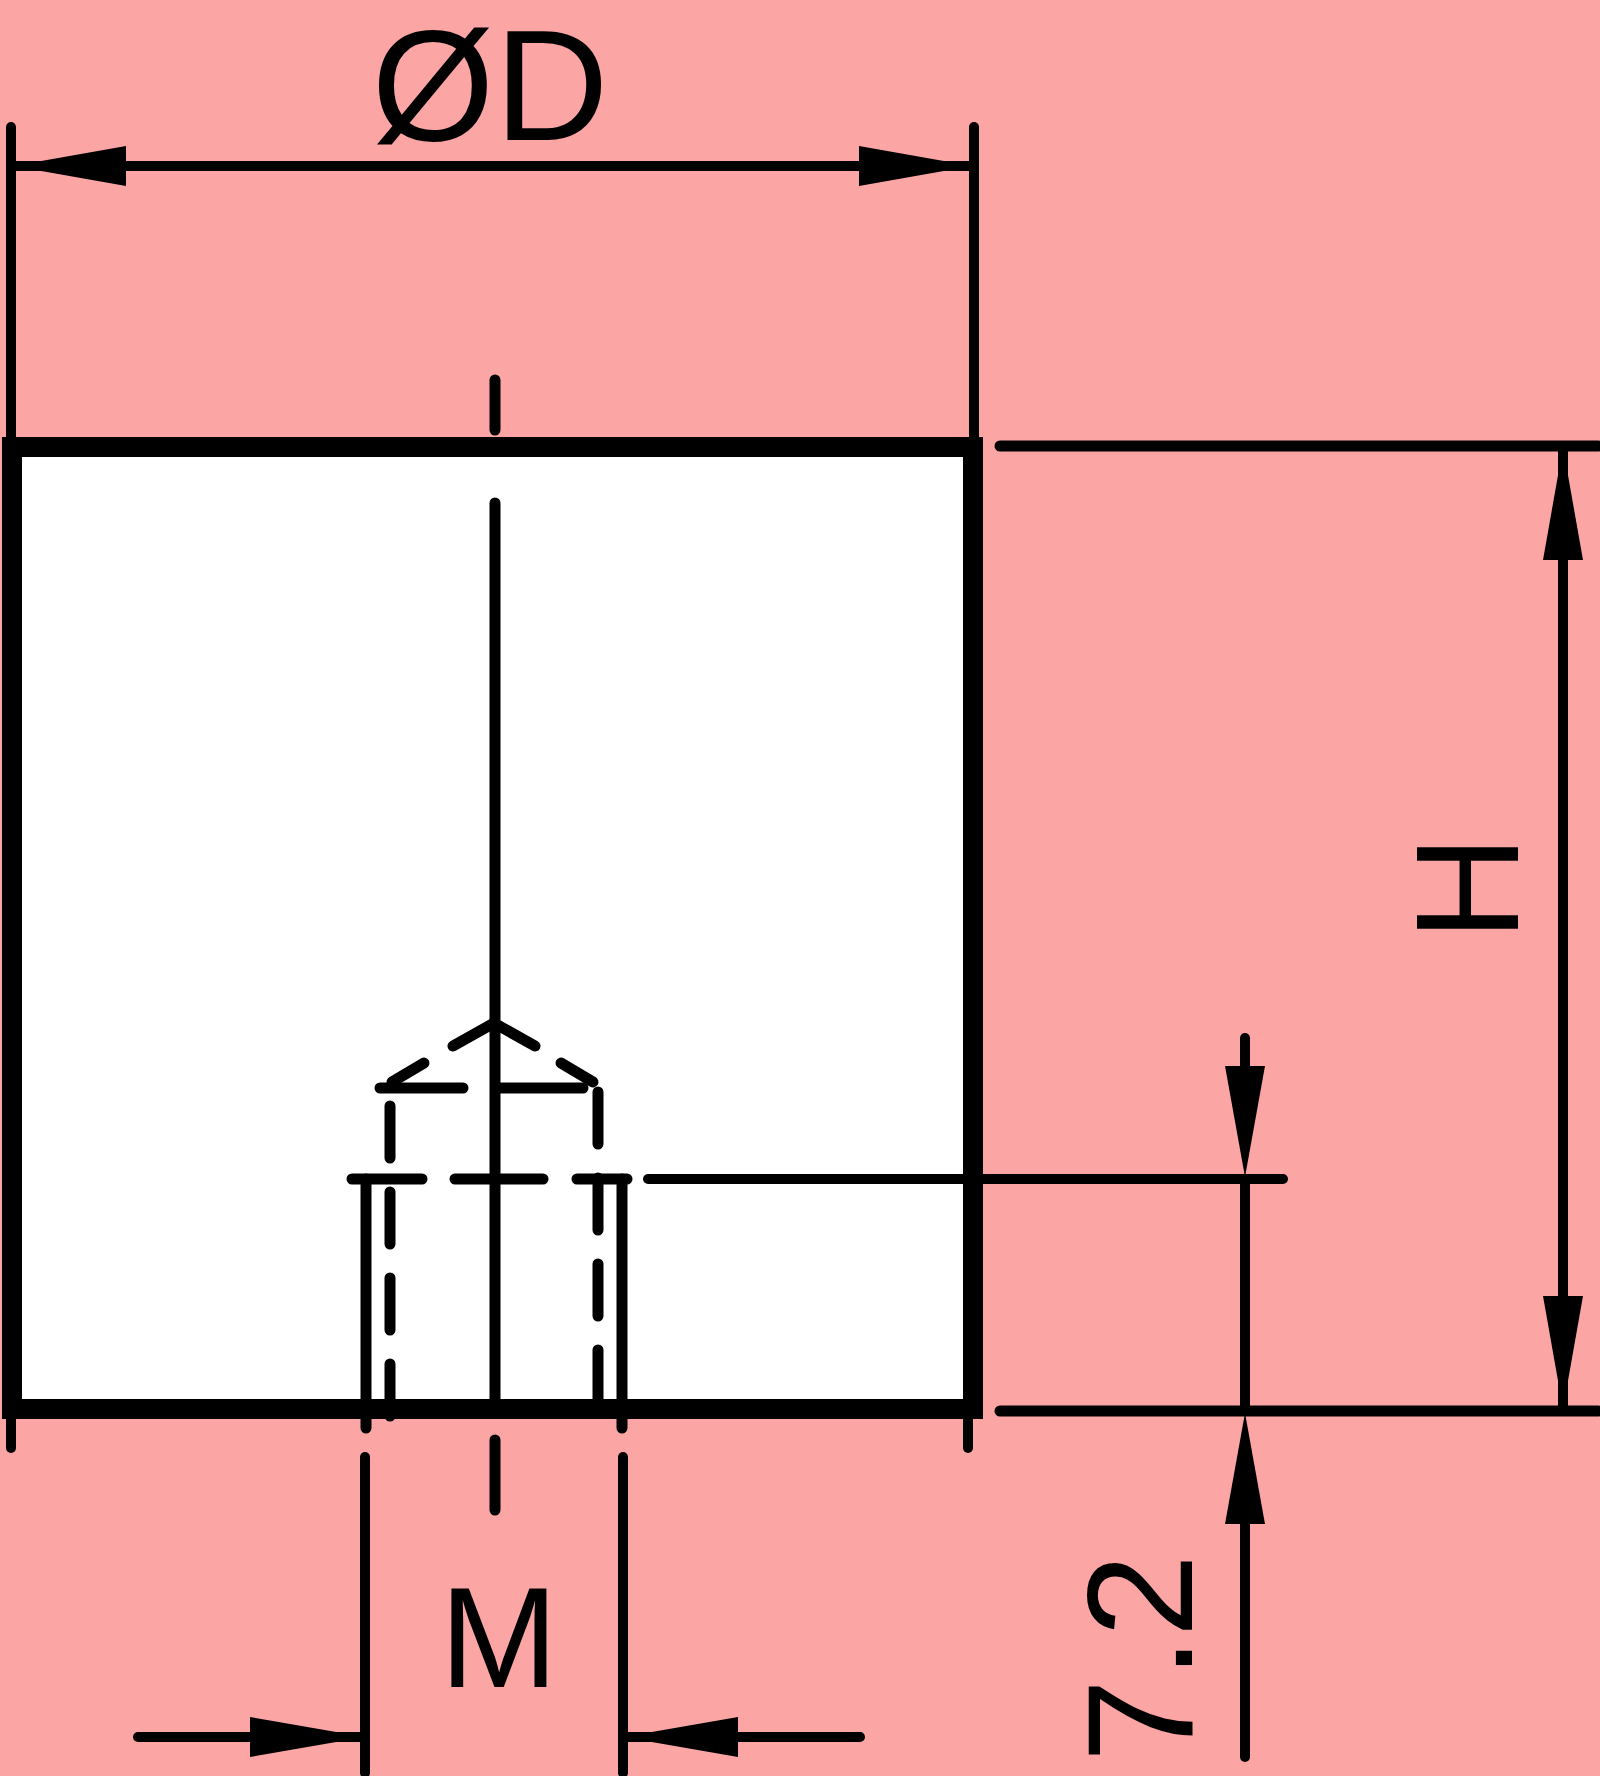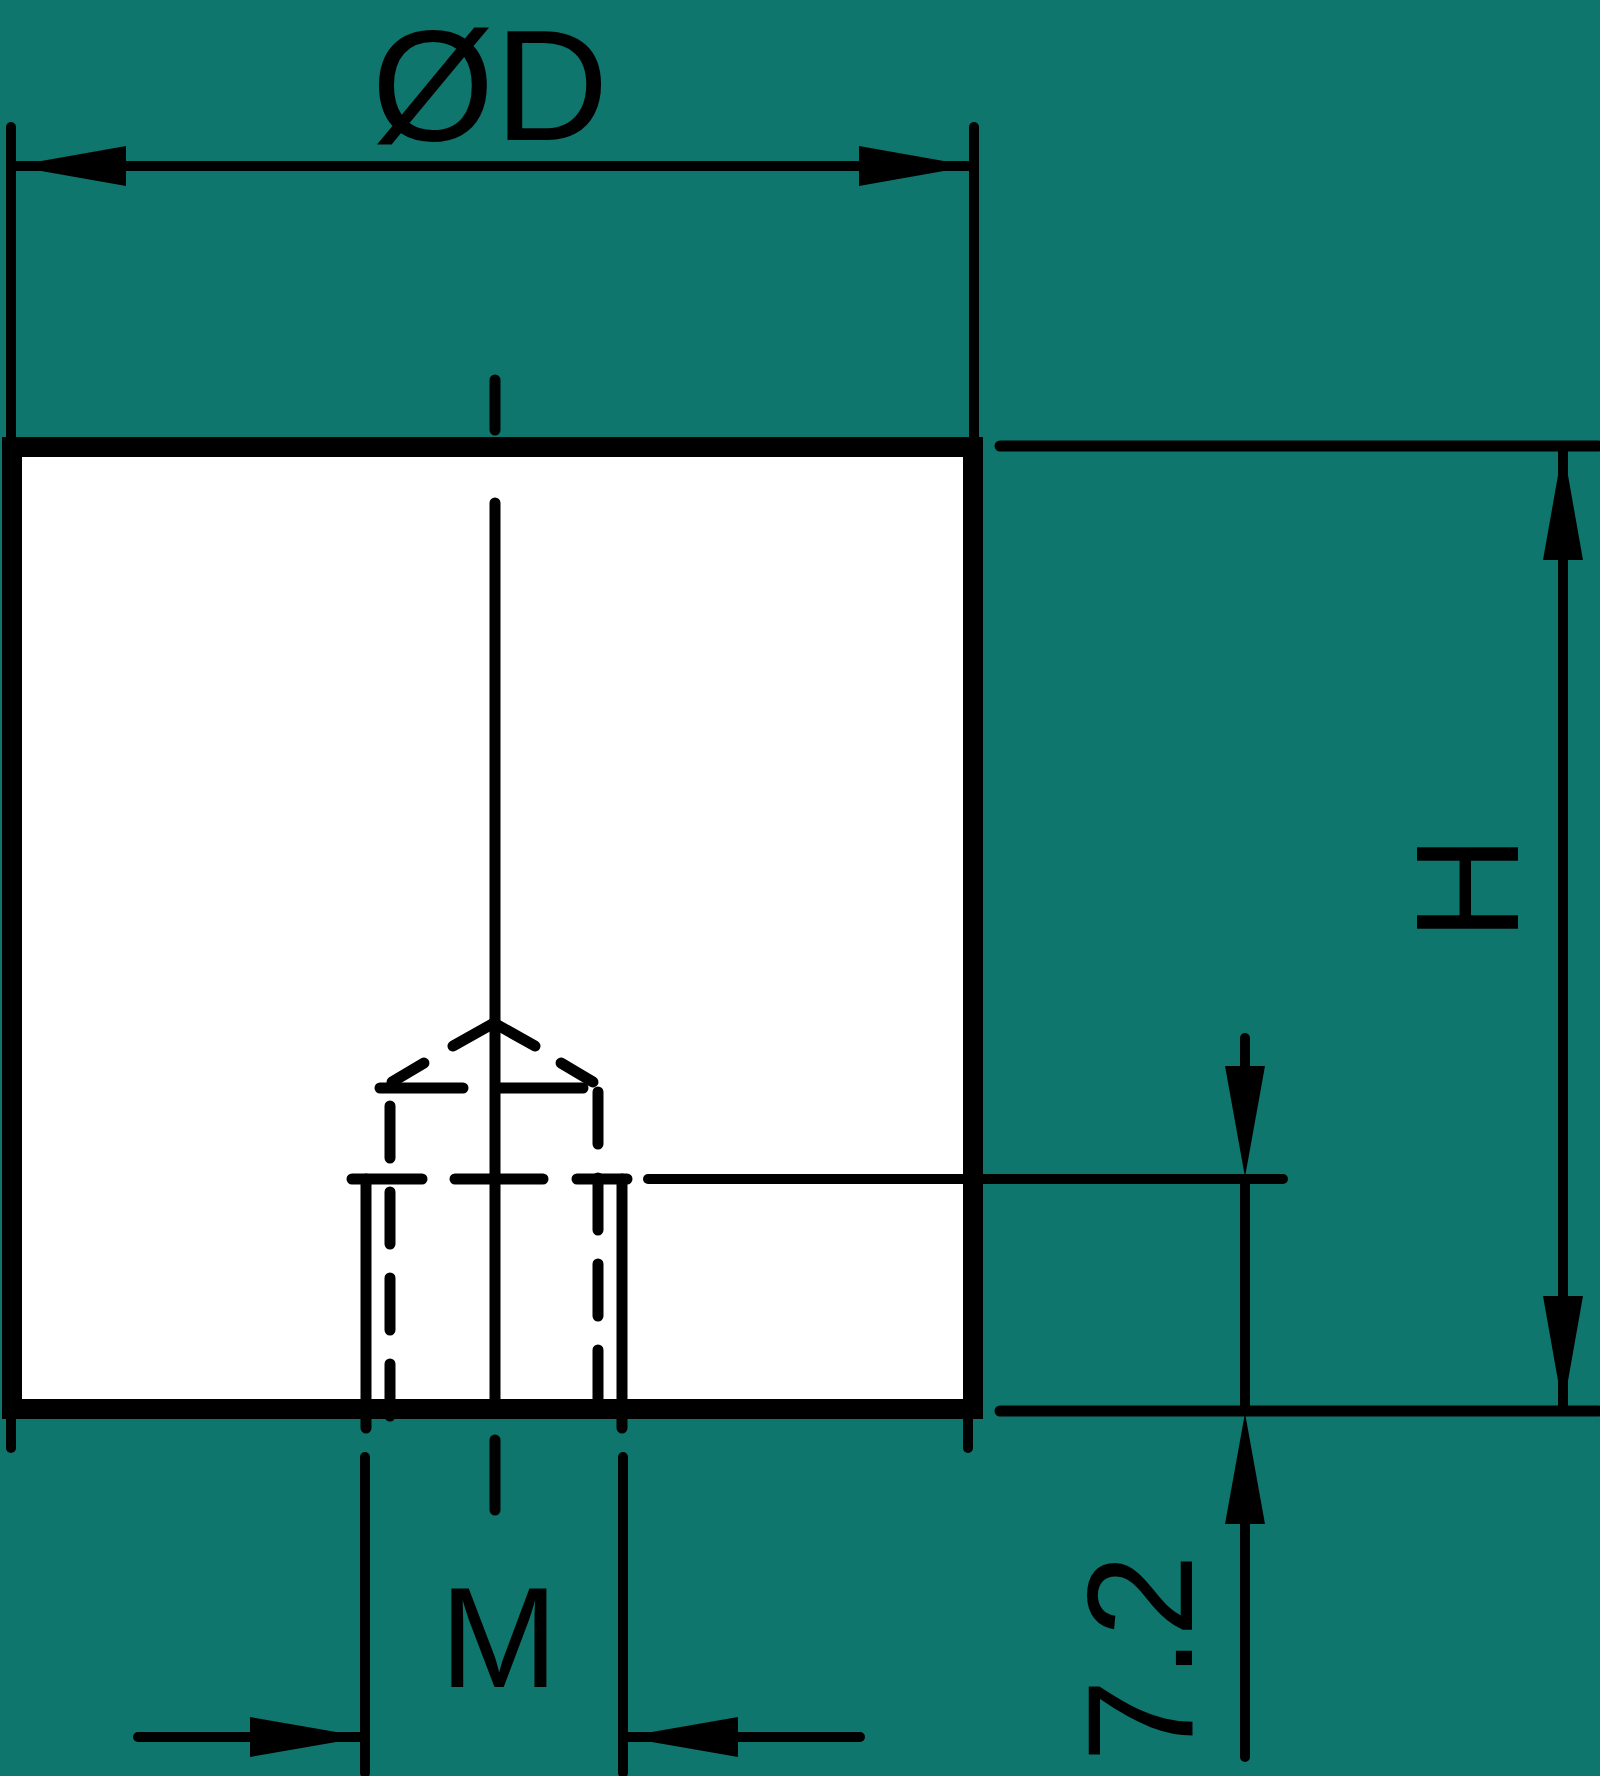--- a/index.html
+++ b/index.html
@@ -4,21 +4,21 @@
 <style>
   html, body {
     margin: 0;
     padding: 0;
     background: #ffffff;
   }
   .page {
     position: relative;
     width: 1600px;
     height: 1776px;
-    background: #0f766e;
+    background: #fca5a5;
     overflow: hidden;
   }
   svg {
     display: block;
     width: 1600px;
     height: 1776px;
   }
   .label {
     font-family: "Liberation Sans", "DejaVu Sans", sans-serif;
     fill: #000000;

